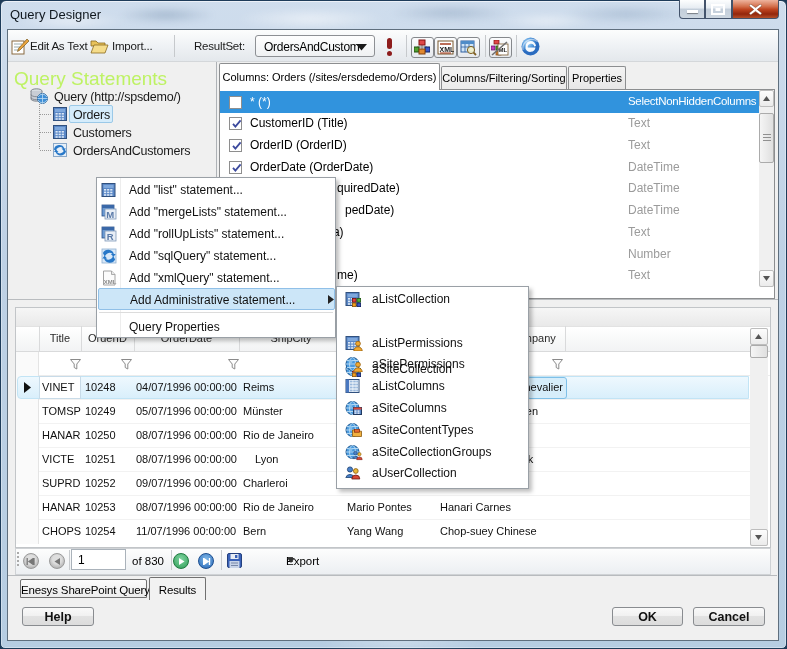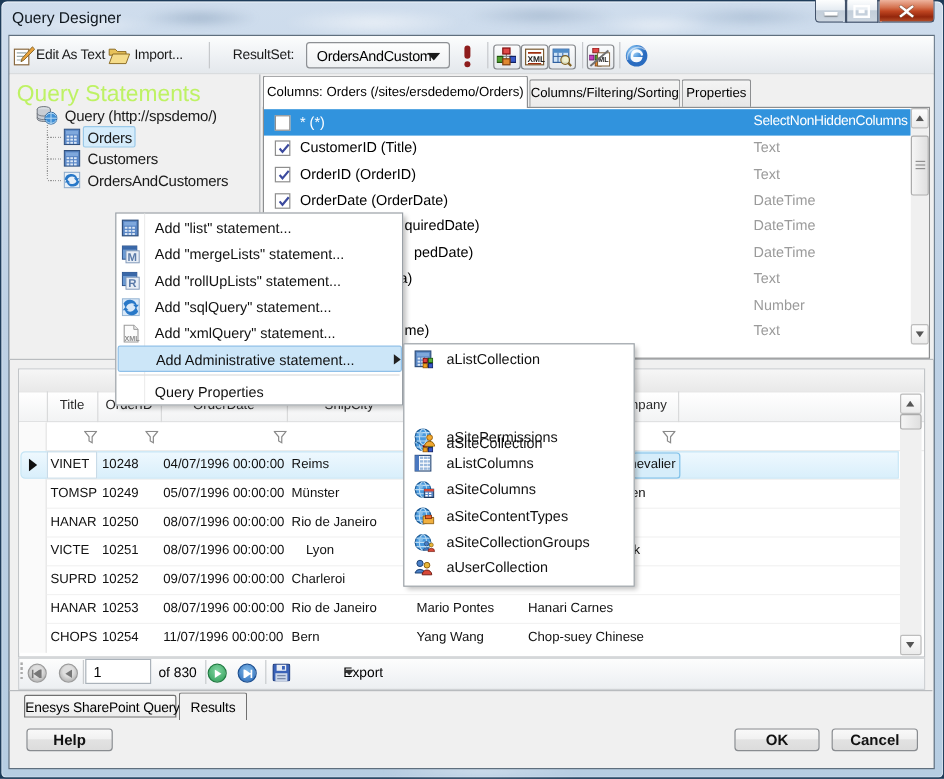--- a/index.html
+++ b/index.html
@@ -615,20 +615,29 @@
     </div>
   <div class="sitem" style="top:23px;margin-top:48px;">
       <svg style="position:absolute;left:7px;top:3px;" width="16" height="16">
         <use href="#glb16"></use>
       </svg>
       <svg style="position:absolute;left:14px;top:10px;" width="9" height="9">
         <use href="#sqrs"></use>
       </svg>
       <div class="mtxt">aSiteCollection</div>
     </div>
+  <div class="sitem" style="top:45px;">
+      <svg style="position:absolute;left:7px;top:3px;" width="16" height="16">
+        <use href="#tbl16"></use>
+      </svg>
+      <svg style="position:absolute;left:15px;top:9px;" width="10" height="10">
+        <use href="#prsn"></use>
+      </svg>
+      <div class="mtxt">aListPermissions</div>
+    </div>
   <div class="sitem" style="top:66px;">
       <svg style="position:absolute;left:7px;top:3px;" width="16" height="16">
         <use href="#glb16"></use>
       </svg>
       <svg style="position:absolute;left:15px;top:9px;" width="10" height="10">
         <use href="#prsn"></use>
       </svg>
       <div class="mtxt">aSitePermissions</div>
     </div>
   <div class="sitem" style="top:88px;">

